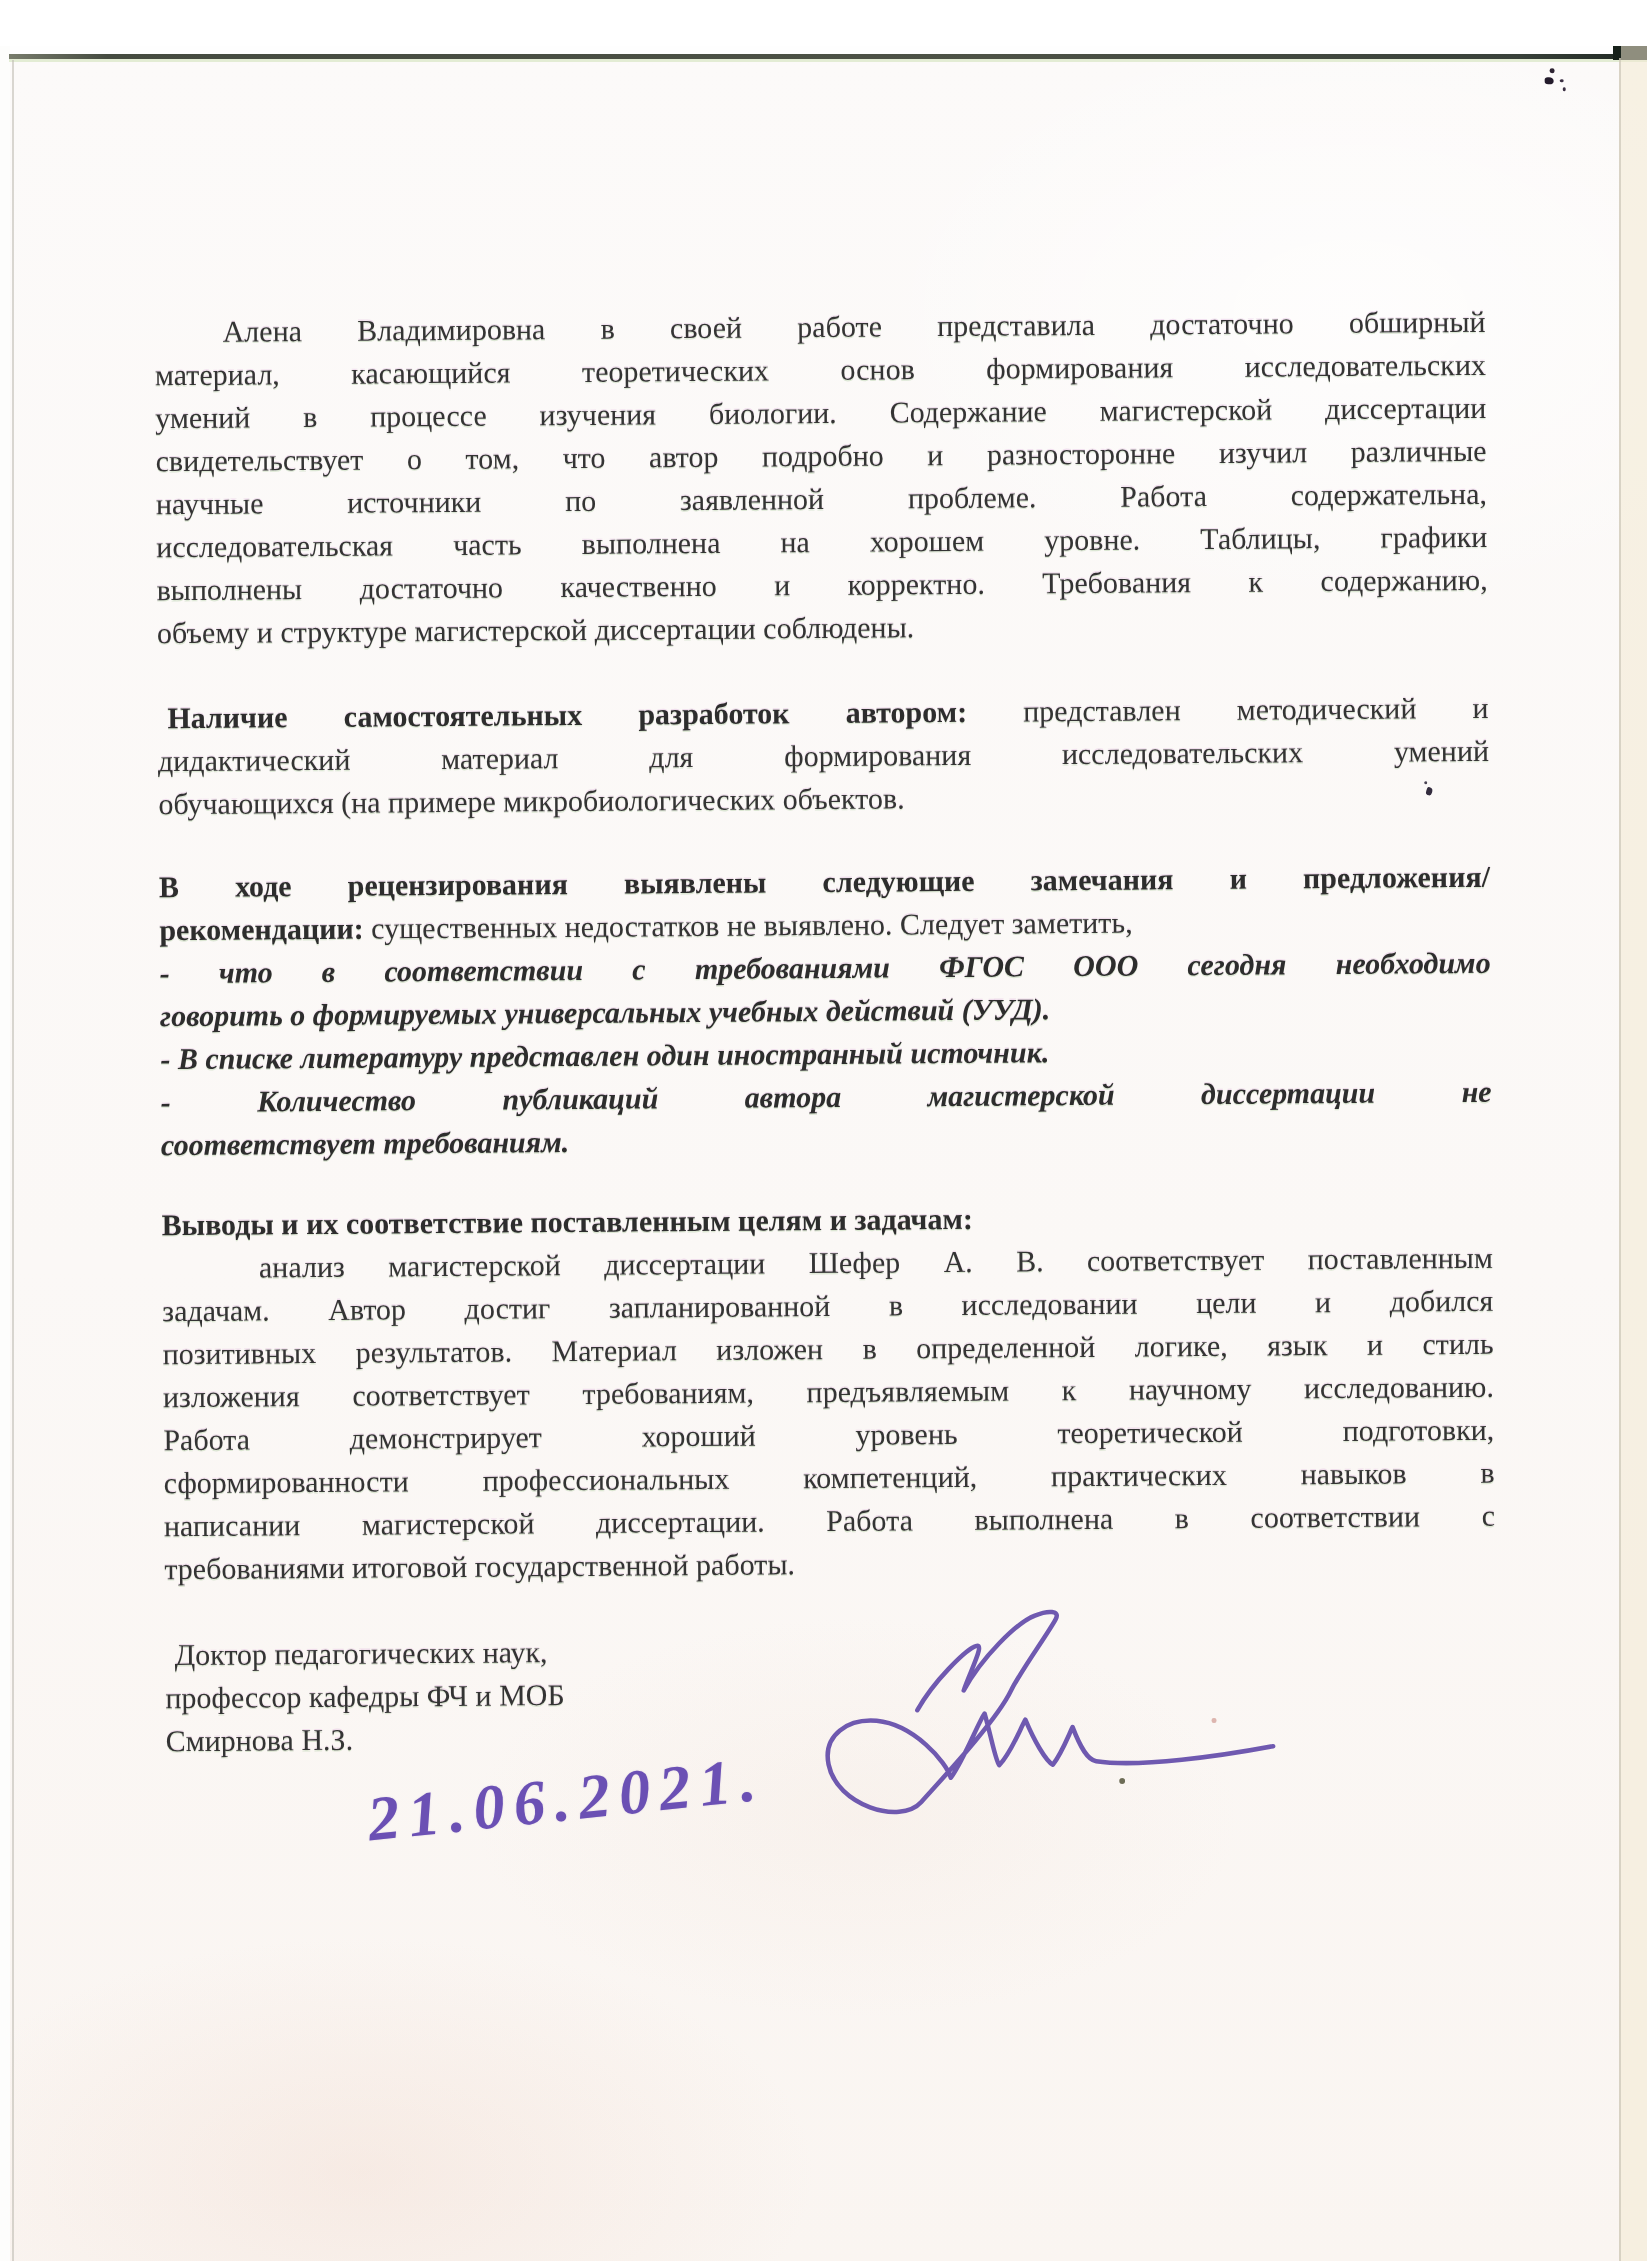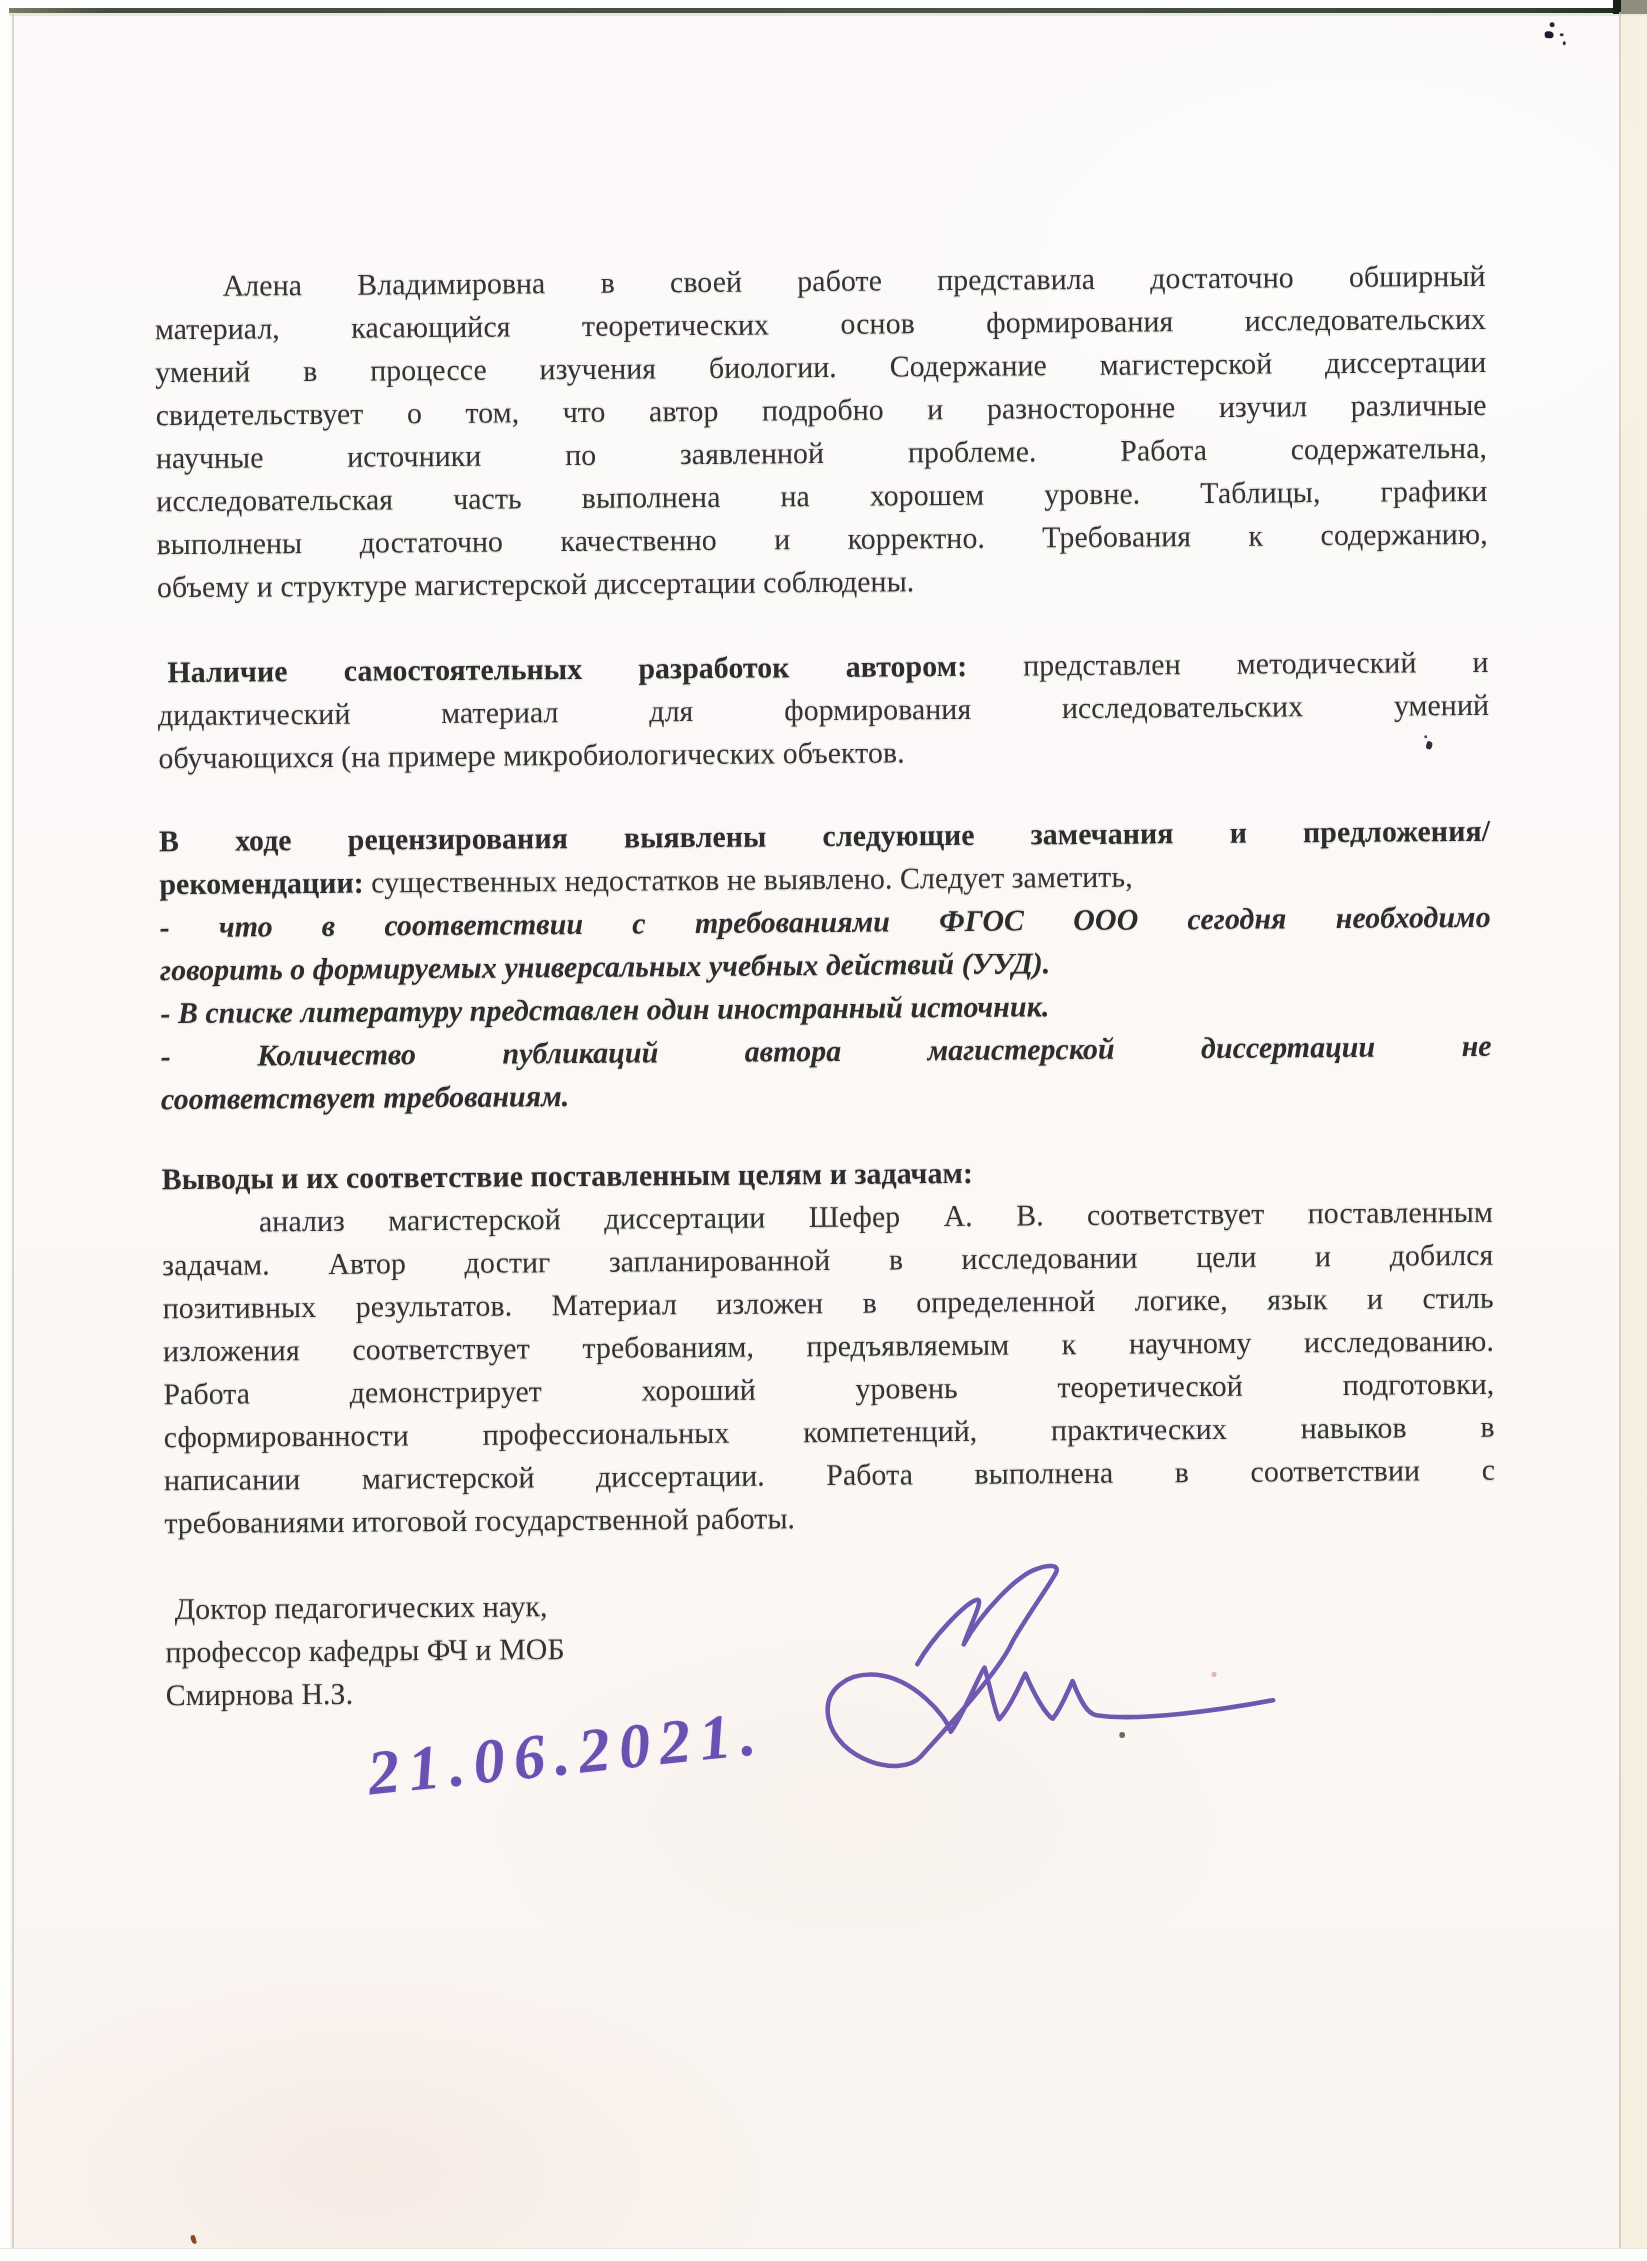--- a/index.html
+++ b/index.html
@@ -8,20 +8,21 @@
     background:#ffffff;
     font-family:"Liberation Serif","DejaVu Serif",serif;
   }
   #paper{
     position:absolute;inset:0;
     background:
       radial-gradient(840px 517px at 82% 12%, rgba(255,255,255,0.65), rgba(255,255,255,0) 60%),
       radial-gradient(646px 336px at 22% 96%, rgba(238,210,196,0.30), rgba(238,210,196,0) 70%),
       radial-gradient(530px 278px at 52% 80%, rgba(242,228,218,0.28), rgba(242,228,218,0) 72%),
       linear-gradient(180deg,#fcfaf9 0%,#fbf8f6 55%,#faf5f1 100%);
+    margin-top: 46px;
   }
   
   .edge{position:absolute;}
   #edge-top-white{left:0;top:0;width:1647px;height:7.8px;background:#fefefe;}
   #edge-left-white{left:0;top:0;width:9.7px;height:2261px;background:#fdfdfc;}
   #edge-top-line{left:9px;top:7.8px;width:1638px;height:5.2px;
     background:linear-gradient(90deg,#787c6c 0%,#454b40 6%,#4d5246 60%,#39413a 92%,#1d2620 100%);}
   #edge-top-green{left:9px;top:13px;width:1638px;height:3.2px;background:#d5e5c0;opacity:.65;}
   #edge-corner-tr{left:1613px;top:0;width:34px;height:14px;background:#17211a;}
   #edge-right-tint{left:1621px;top:0;width:26.5px;height:2261px;background:rgba(243,233,209,0.55);}

